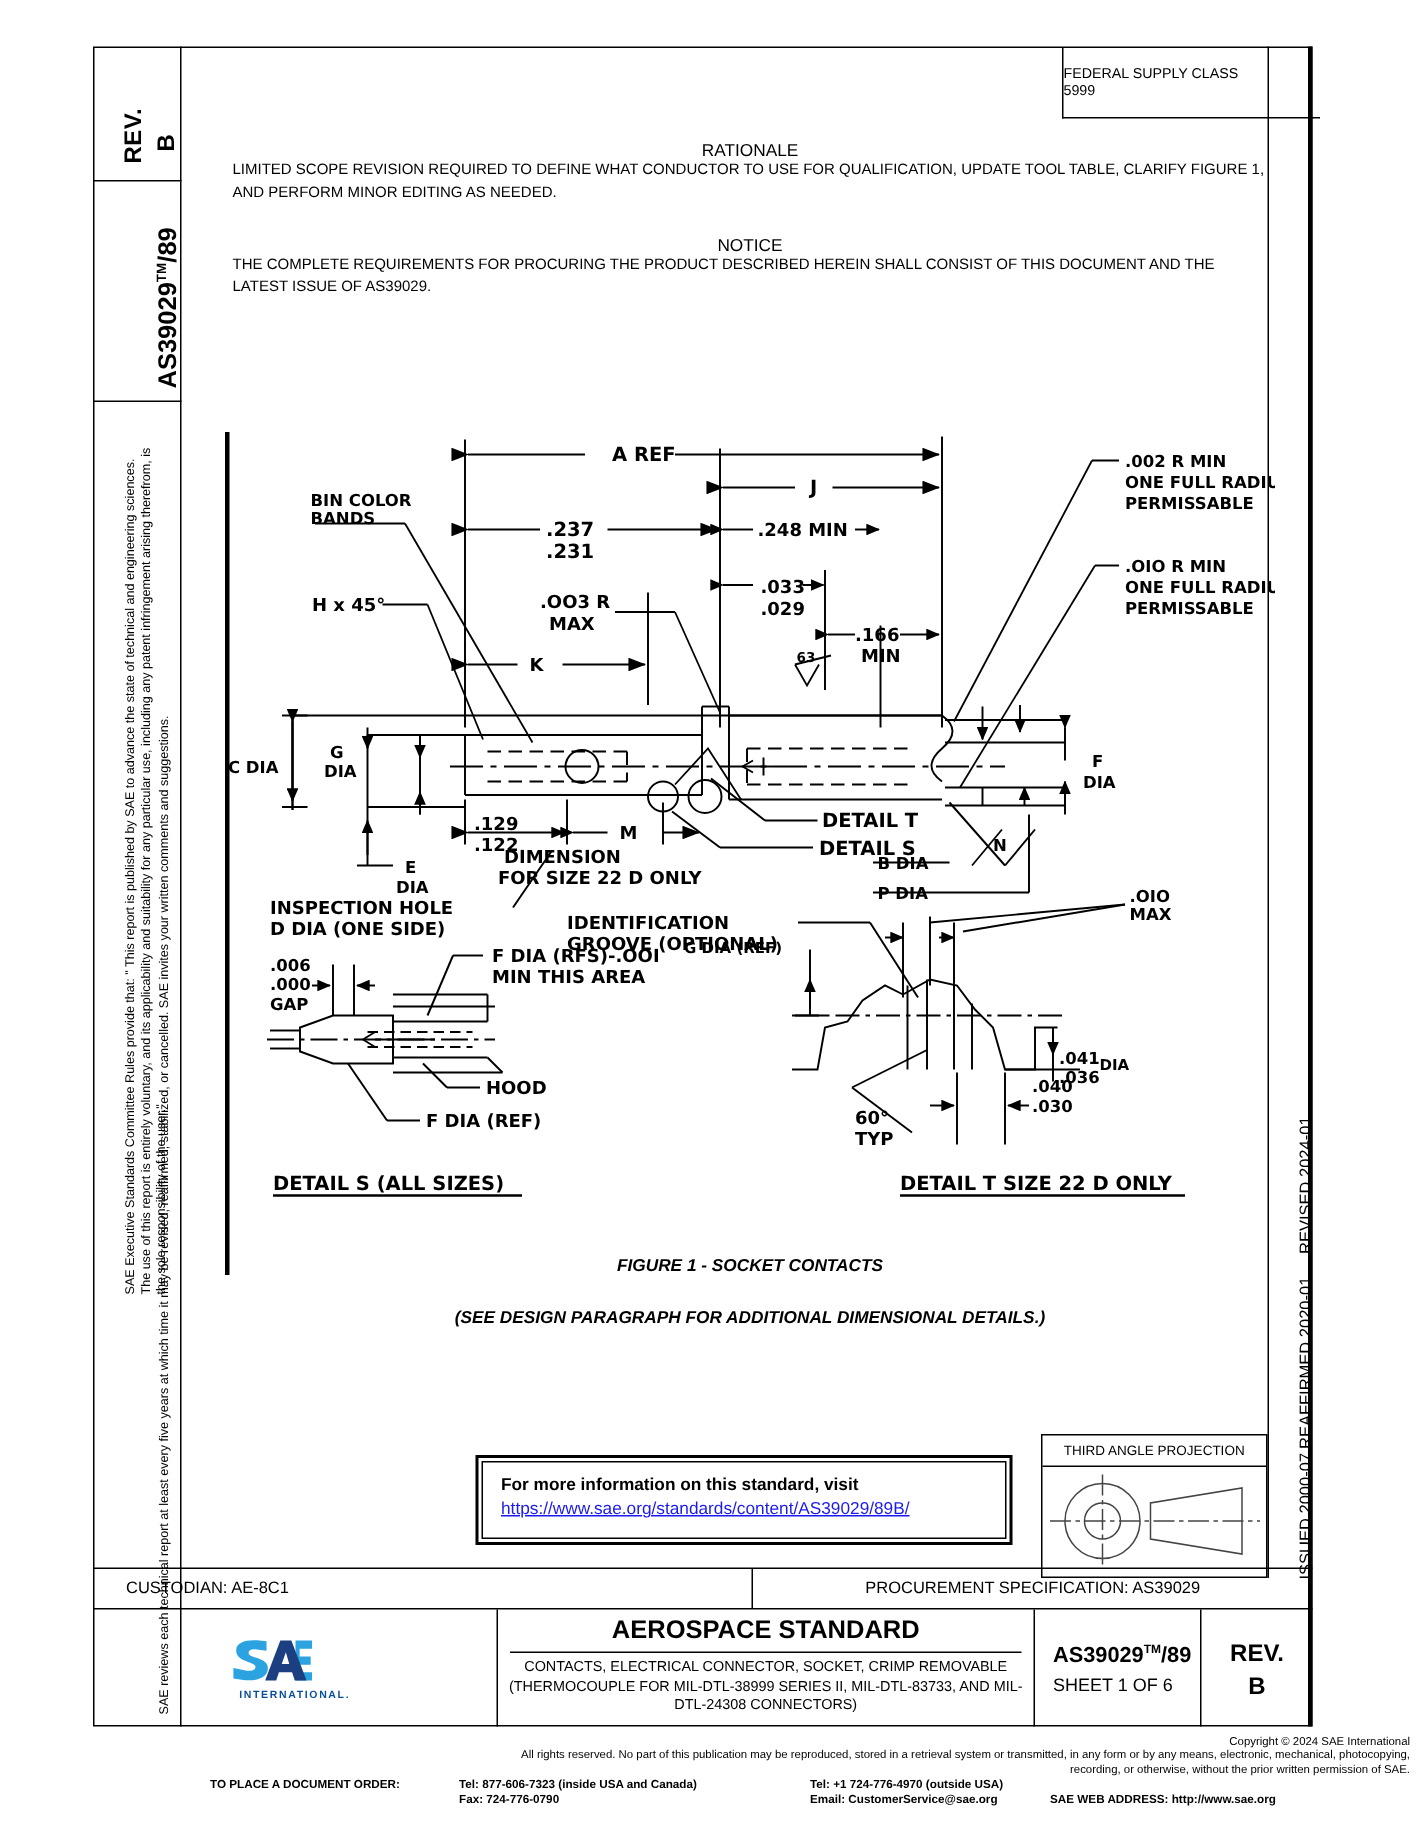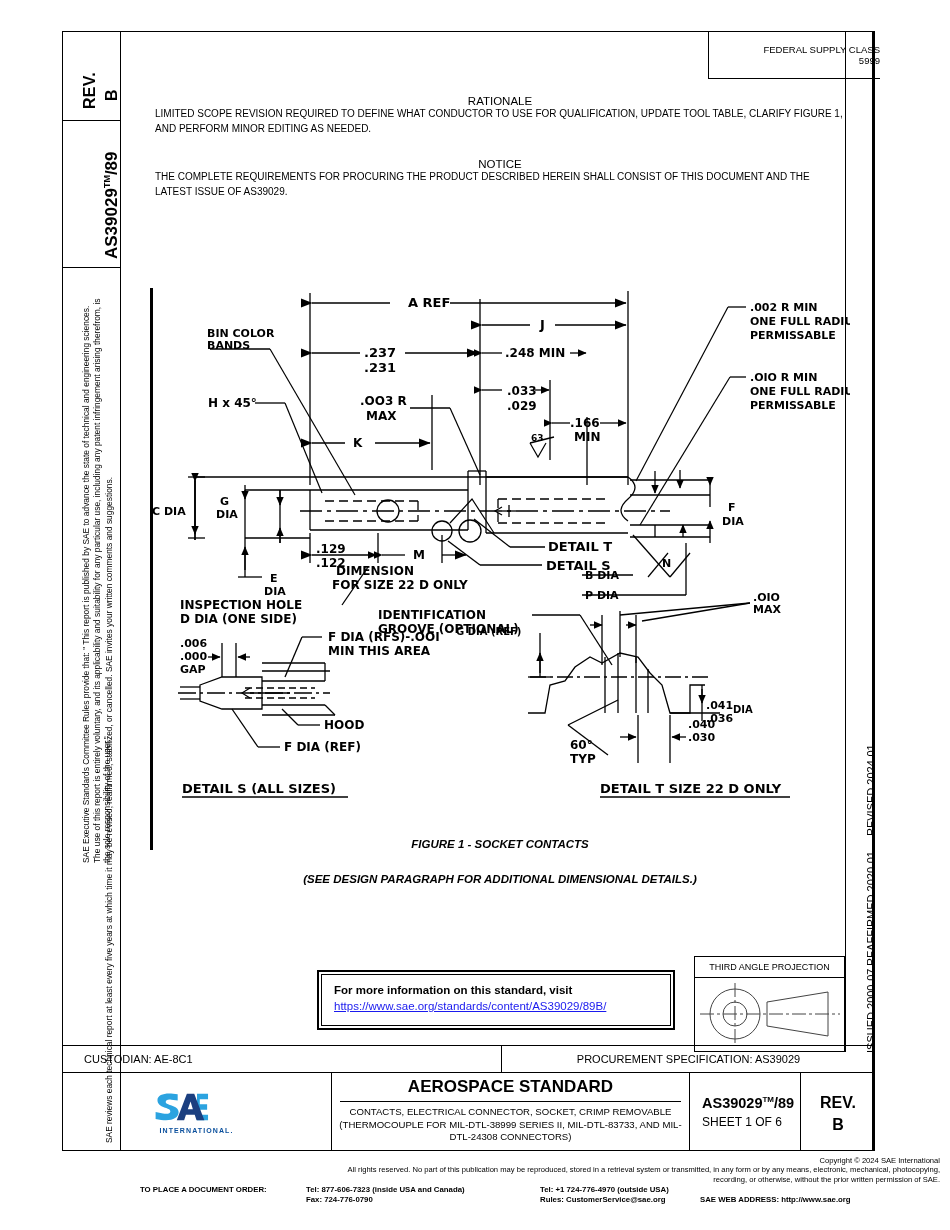--- a/index.html
+++ b/index.html
@@ -24,21 +24,21 @@
   .spine-p2{position:absolute;left:42px;top:875px;transform:rotate(-90deg);transform-origin:0 0;font-size:8.4px;line-height:10.5px;width:590px;white-space:nowrap;}
 
   
   .datecol{position:absolute;left:845px;top:31px;width:27px;height:1021px;border-left:1.5px solid #000;box-sizing:border-box;}
   .dtxt{position:absolute;transform:rotate(-90deg);transform-origin:0 0;font-size:11px;white-space:nowrap;left:19px;}
   .d-issued{top:1022px;}
   .d-reaff{top:935px;}
   .d-rev{top:805px;}
 
   
-  .fsc-box{position:absolute;left:708px;top:32px;width:172px;height:47px;border-left:1.2px solid #000;border-bottom:1.2px solid #000;box-sizing:border-box;text-align:right;padding-top:12px;font-size:9.5px;line-height:11px;}
+  .fsc-box{position:absolute;left:708px;top:32px;width:172px;height:47px;border-left:1.2px solid #000;border-bottom:1.2px solid #000;box-sizing:border-box;text-align:left;padding-top:12px;font-size:9.5px;line-height:11px;}
 
   .hdr{position:absolute;left:155px;top:95px;width:690px;}
   .hdr .ctr{text-align:center;font-size:11.5px;}
   .hdr .para{font-size:10px;line-height:14.5px;margin-top:0;}
   .hdr .ctr2{text-align:center;font-size:11.5px;margin-top:22px;}
 
   
   .drawing-rule{position:absolute;left:150px;top:288px;width:3px;height:562px;background:#000;}
   .dwg{position:absolute;left:150px;top:285px;width:700px;height:545px;}
   .dwg svg{display:block;}
@@ -488,18 +488,18 @@
 
   <div class="footer">
     <div class="ln">Copyright © 2024 SAE International</div>
     <div class="ln">All rights reserved. No part of this publication may be reproduced, stored in a retrieval system or transmitted, in any form or by any means, electronic, mechanical, photocopying,</div>
     <div class="ln">recording, or otherwise, without the prior written permission of SAE.</div>
     <div class="order">
       <div class="c1">TO PLACE A DOCUMENT ORDER:</div>
       <div class="c2">Tel: 877-606-7323 (inside USA and Canada)</div>
       <div class="c3">Fax: 724-776-0790</div>
       <div class="c4">Tel: +1 724-776-4970 (outside USA)</div>
-      <div class="c5">Rules: CustomerService@sae.org</div>
+      <div class="c5">Email: CustomerService@sae.org</div>
       <div class="c6">SAE WEB ADDRESS: http://www.sae.org</div>
     </div>
   </div>
 
 </div>
 
 </body></html>

